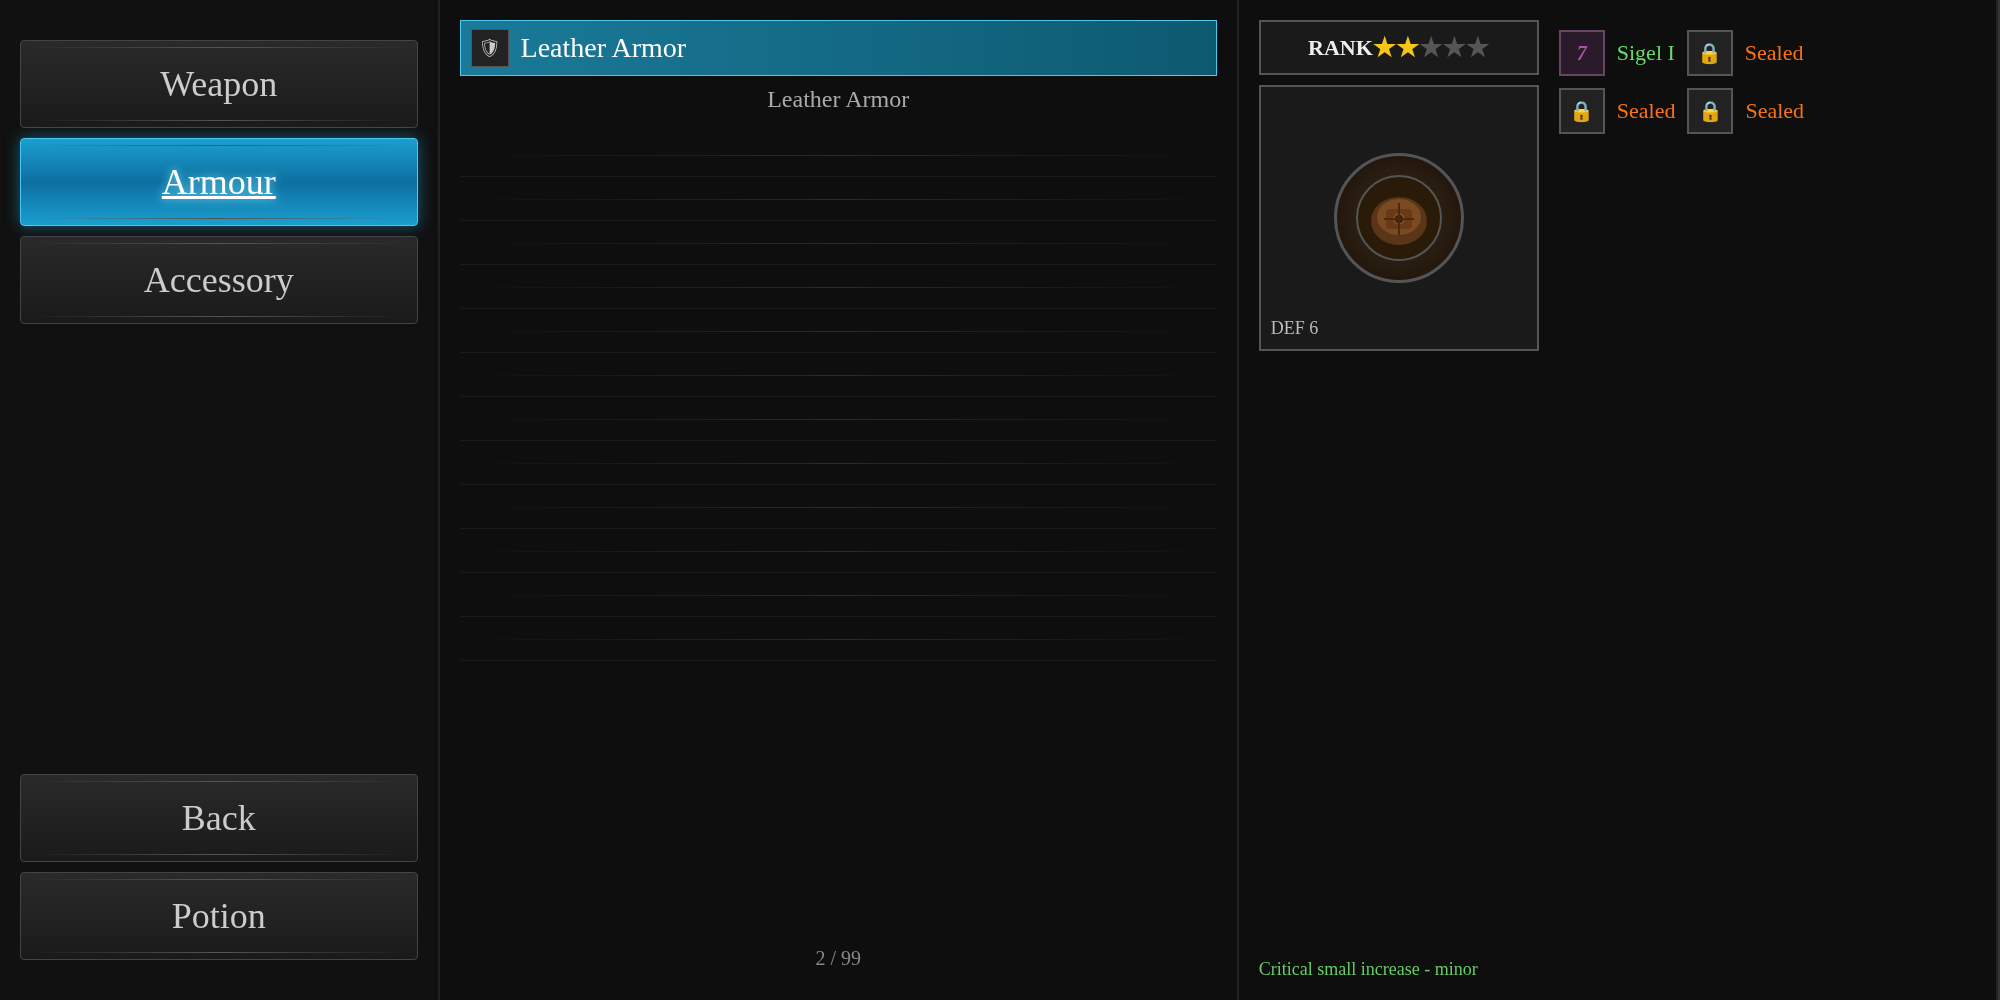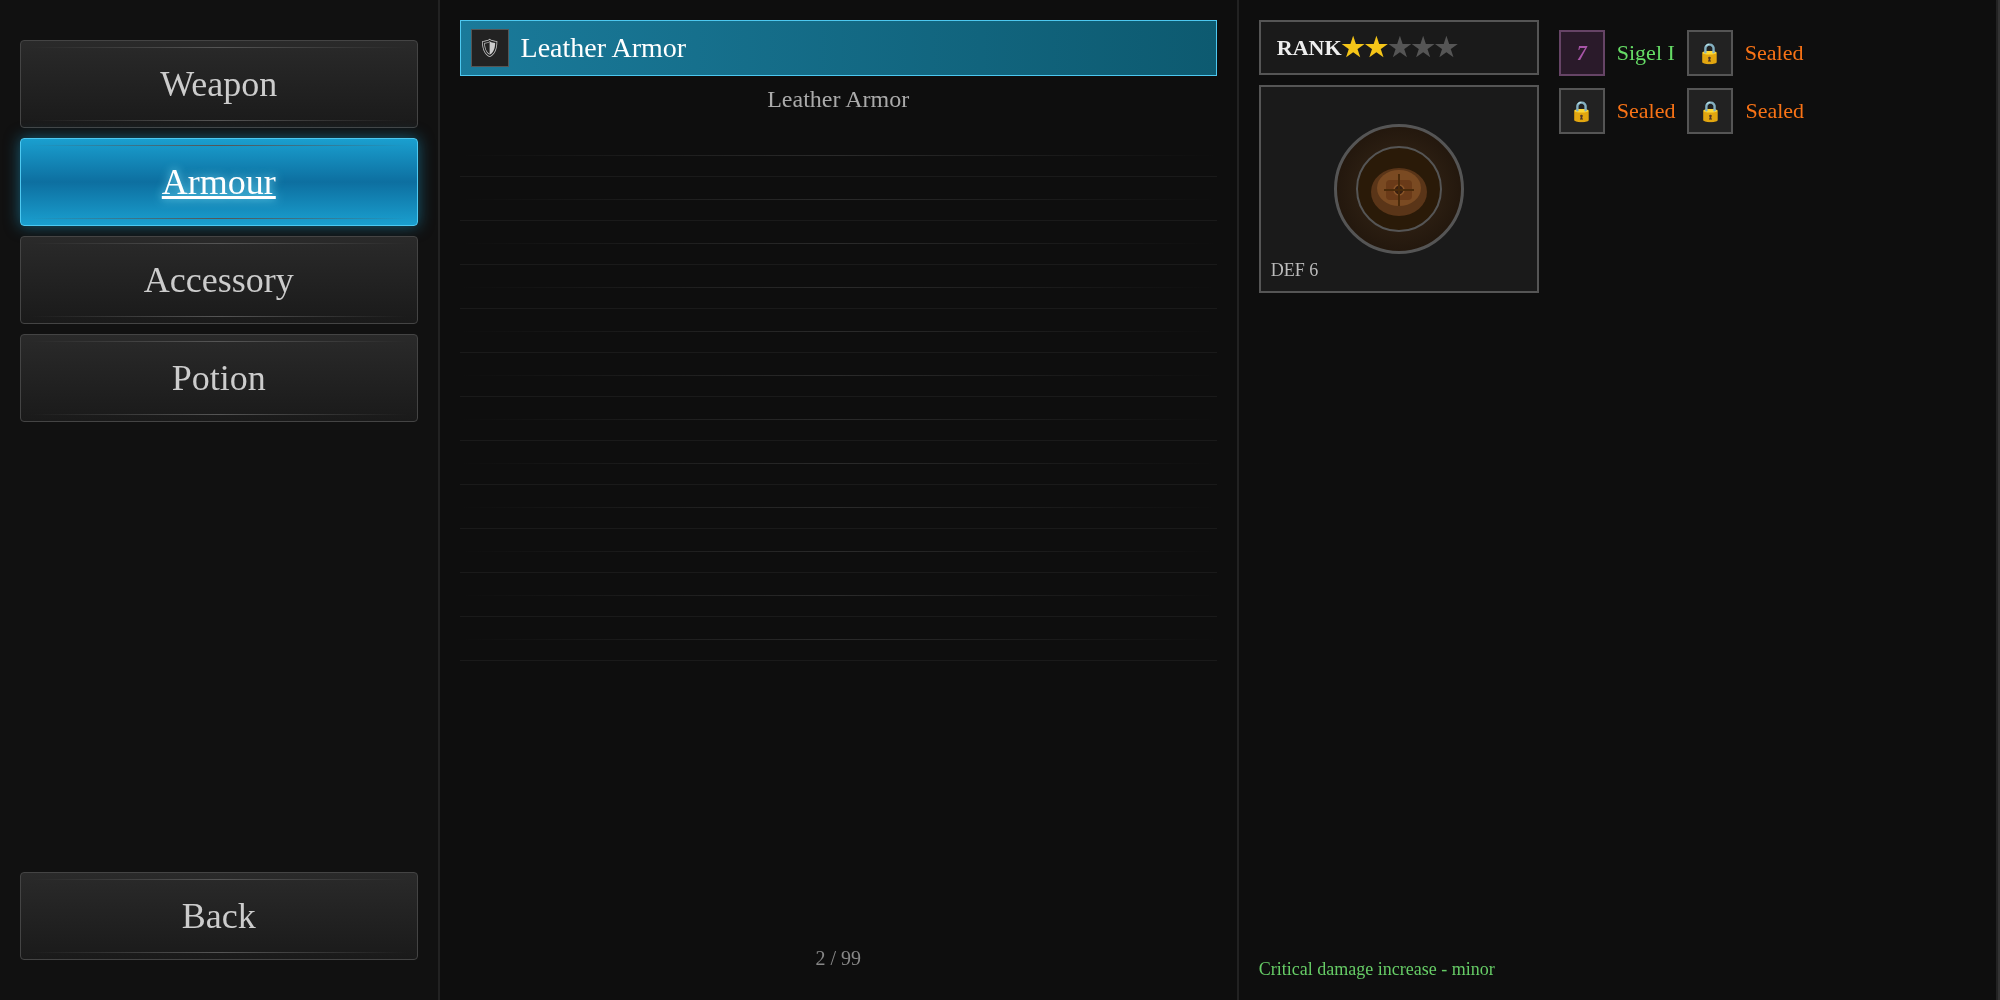--- a/index.html
+++ b/index.html
@@ -154,31 +154,32 @@
     .rank-box {
       background: #1a1a1a;
       border: 2px solid #555;
       padding: 10px 16px;
       display: inline-flex;
       align-items: center;
       font-size: 22px;
       font-weight: bold;
       color: #eee;
       width: 280px;
+      justify-content: center;
     }
 
     .star { font-size: 26px; }
     .star-gold { color: #f5c518; }
     .star-grey { color: #555; }
 
     .item-preview-box {
       background: #1a1a1a;
       border: 2px solid #555;
       width: 280px;
-      height: 208px;
+      height: 266px;
       display: flex;
       flex-direction: column;
       align-items: center;
       justify-content: center;
       position: relative;
     }
 
     .item-circle {
       width: 130px;
       height: 130px;
@@ -289,22 +290,22 @@
   </style>
 </head>
 <body>
 
 <div class="layout">
 
   <div class="left-nav">
     <div class="nav-btn">Weapon</div>
     <div class="nav-btn active">Armour</div>
     <div class="nav-btn">Accessory</div>
+    <div class="nav-btn nav-btn-back">Back</div>
     <div class="nav-btn">Potion</div>
-    <div class="nav-btn nav-btn-back">Back</div>
   </div>
 
   <div class="center-panel">
     <div class="item-list">
 
       <div class="item-row selected">
         <div class="item-icon-small">
           <span>🛡</span>
         </div>
         <span class="item-name-selected">Leather Armor</span>
@@ -370,21 +371,21 @@
           <div class="lock-box">🔒</div>
           <span class="sealed-text">Sealed</span>
           <div class="lock-box">🔒</div>
           <span class="sealed-text">Sealed</span>
         </div>
 
       </div>
     </div>
 
     <div style="flex:1;"></div>
-    <div class="crit-text">Critical damage increase - minor</div>
+    <div class="crit-text">Critical small increase - minor</div>
   </div>
 
   <div class="stats-panel">
 
     <div class="character-portrait">
       <div class="portrait-frame">
 
         <svg class="char-face" viewBox="0 0 340 240" xmlns="http://www.w3.org/2000/svg">
           <defs>
             <radialGradient id="bgGrad" cx="50%" cy="50%">

